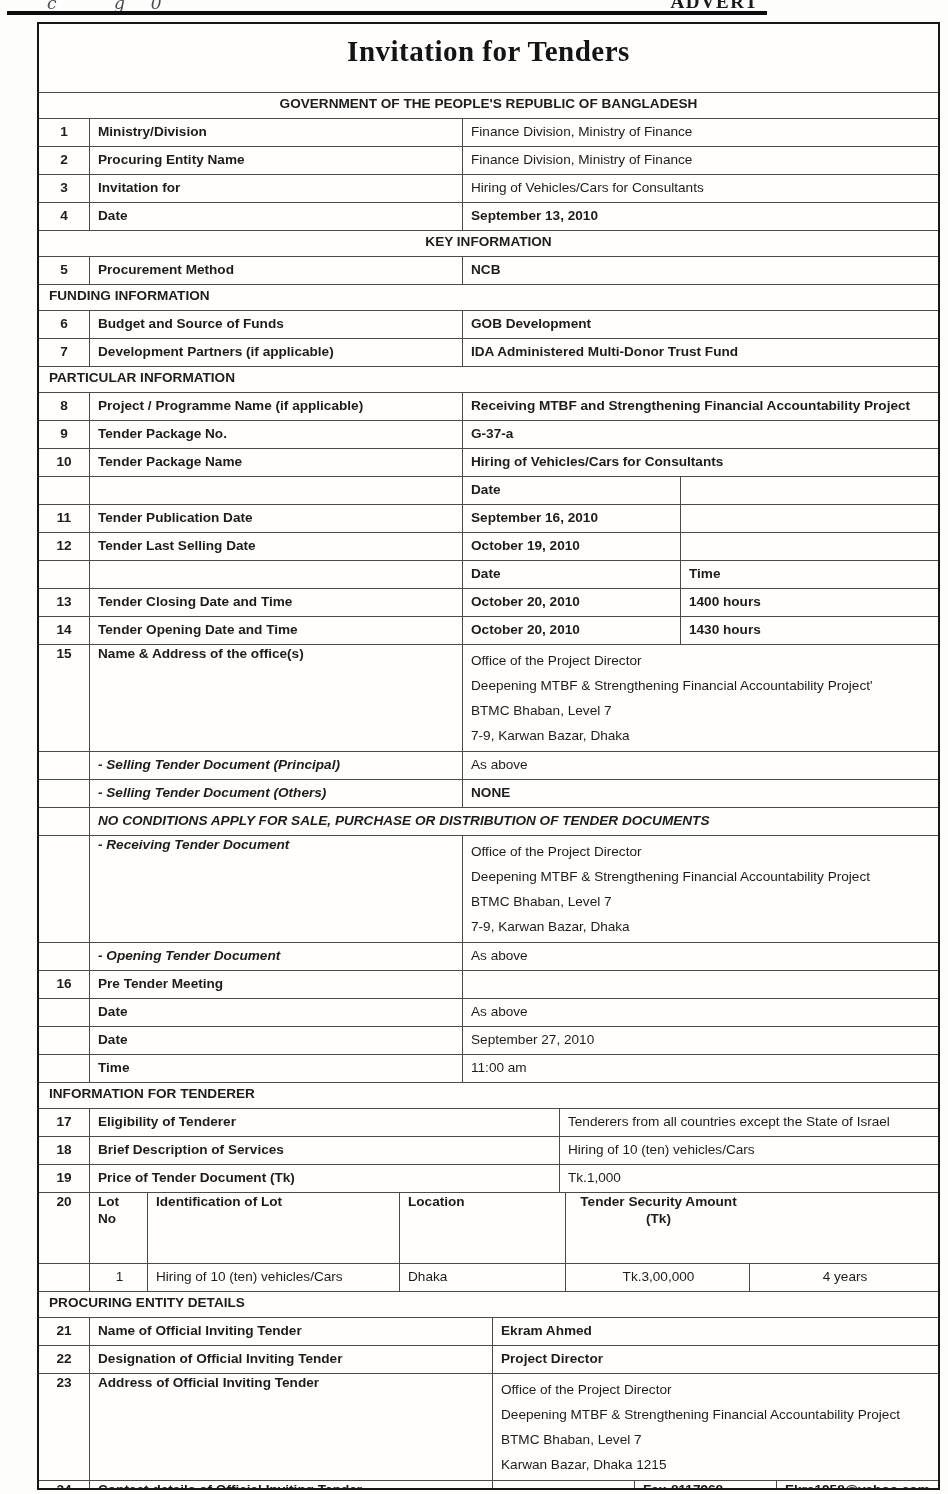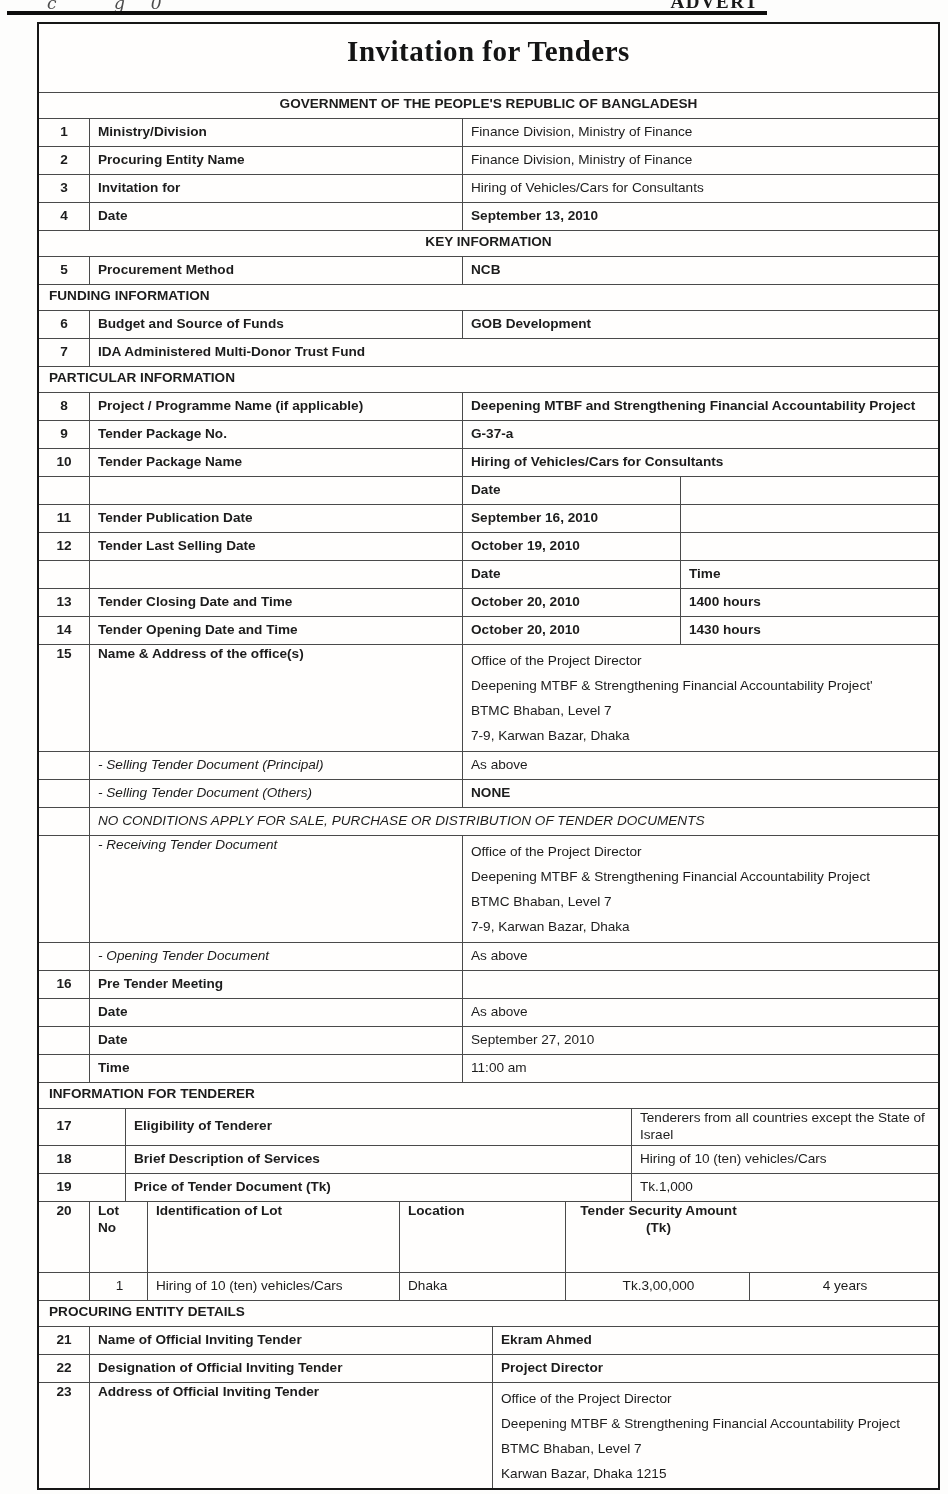--- a/index.html
+++ b/index.html
@@ -23,30 +23,30 @@
   .row{display:grid;align-items:center;min-height:27px;border-top:1px solid #4a4a4a;
     font-size:13.6px;line-height:1.25;}
   .row.block{align-items:start;}
   .c{padding:1px 6px 1px 8px;}
   .vl{border-left:1px solid #4a4a4a;align-self:stretch;display:flex;align-items:center;}
   .row.block .vl{align-items:flex-start;}
   .num{text-align:center;font-weight:bold;padding:1px 2px;}
   .lbl{font-weight:bold;}
   .b{font-weight:bold;}
   .n{font-weight:normal;}
-  .it{font-style:italic;font-weight:normal;text-align:center;}
+  .it{font-style:italic;font-weight:bold;text-align:center;}
   .tc{justify-content:center;text-align:center;}
   .sec{display:block;padding:3px 10px;font-weight:bold;min-height:19px;}
   .sec-center{text-align:center;}
   .lines{padding:3px 6px 3px 8px;}
   .lines>div{line-height:25px;}
   
   .g-main{grid-template-columns:50px 373px 1fr;}
   .g-sub{grid-template-columns:50px 373px 218px 1fr;}
-  .g-wide{grid-template-columns:50px 470px 1fr;gap:36px;}
+  .g-wide{grid-template-columns:50px 470px 1fr;}
   .g-ent{grid-template-columns:50px 403px 1fr;}
   .g-contact{grid-template-columns:50px 403px 142px 142px 1fr;}
   .g-lot{grid-template-columns:50px 58px 252px 166px 184px 1fr;}
   .g-span{grid-template-columns:50px 1fr;}
   .lot-hdr{min-height:70px;align-items:start;}
   .lot-hdr .vl{align-items:flex-start;}
   .contact-row{min-height:54px;}
   .email{font-weight:bold;text-decoration:underline;}
 </style>
 </head>
@@ -95,29 +95,30 @@
 
   <div class="row sec">FUNDING INFORMATION</div>
 
   <div class="row g-main">
     <div class="c num">6</div>
     <div class="c vl lbl">Budget and Source of Funds</div>
     <div class="c vl b">GOB Development</div>
   </div>
   <div class="row g-main">
     <div class="c num">7</div>
+    <div class="c vl lbl">Development Partners (if applicable)</div>
     <div class="c vl b">IDA Administered Multi-Donor Trust Fund</div>
   </div>
 
   <div class="row sec">PARTICULAR INFORMATION</div>
 
   <div class="row g-main">
     <div class="c num">8</div>
     <div class="c vl lbl">Project / Programme Name (if applicable)</div>
-    <div class="c vl b">Deepening MTBF and Strengthening Financial Accountability Project</div>
+    <div class="c vl b">Receiving MTBF and Strengthening Financial Accountability Project</div>
   </div>
   <div class="row g-main">
     <div class="c num">9</div>
     <div class="c vl lbl">Tender Package No.</div>
     <div class="c vl b">G-37-a</div>
   </div>
   <div class="row g-main">
     <div class="c num">10</div>
     <div class="c vl lbl">Tender Package Name</div>
     <div class="c vl b">Hiring of Vehicles/Cars for Consultants</div>

